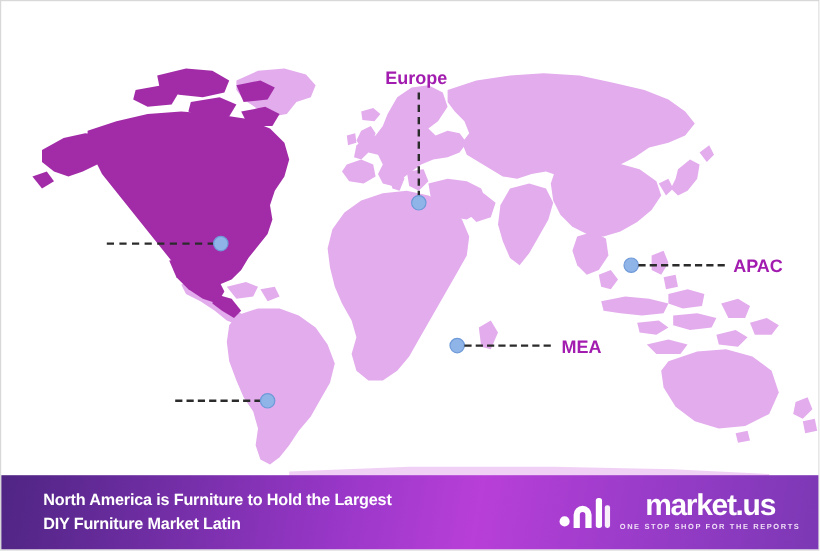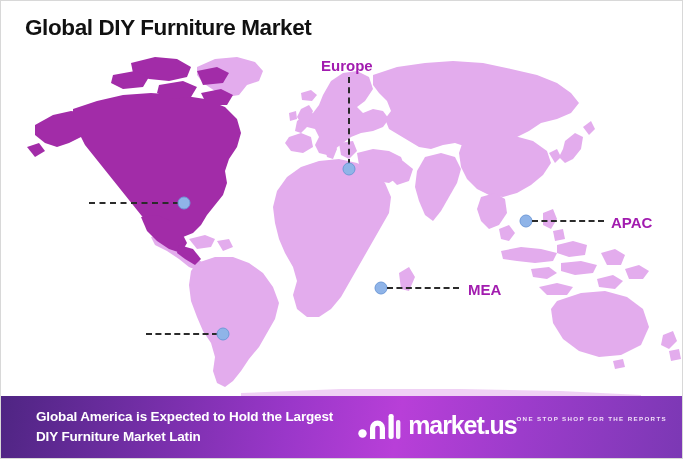--- a/index.html
+++ b/index.html
@@ -73,36 +73,35 @@
   #footer-text{
     position:absolute; left:35px; top:11px;
     color:#ffffff; font-size:13.5px; font-weight:bold;
     line-height:1.45; letter-spacing:-0.15px;
   }
   #logo{
     position:absolute; right:17px; top:13px;
     display:flex; align-items:center; gap:7px;
   }
   #logo-mark{ width:44px; height:33px; display:block; }
-  #logo-text-wrap{ display:flex; flex-direction:row; }
+  #logo-text-wrap{ display:flex; flex-direction:column;text-align:center; }
   #logo-word{
     color:#ffffff; font-size:25px; font-weight:bold;
     letter-spacing:-1.1px; line-height:1;
   }
   #logo-tag{
     color:#f0dff7; font-size:6.2px; font-weight:bold;
     letter-spacing:1.35px; margin-top:3px; line-height:1;
   }
 </style>
 </head>
 <body>
 
 <div id="page">
 
-  <div id="title">Global DIY Furniture Market</div>
 
   <div id="map-wrap">
     <svg id="world-map" viewBox="0 0 683 400" xmlns="http://www.w3.org/2000/svg">
 
       <g fill="#e3aced">
 
         <path d="M196 66 L214 58 L236 56 L254 61 L262 70 L258 80 L246 84 L238 94 L226 96 L214 90 L202 82 L196 74 Z"></path>
 
         <path d="M300 92 L310 89 L316 94 L311 100 L301 99 Z"></path>
 
@@ -219,21 +218,21 @@
     <div class="leader" style="left:386px; top:287px; width:72px;"></div>
     <div class="reg-label big" style="left:467px; top:280px;">MEA</div>
 
     <div class="leader" style="left:145px; top:333px; width:72px;"></div>
     <div class="marker" style="left:222px; top:333px;"></div>
   </div>
 
   <div id="footer">
 
     <div id="footer-text">
-      <div>Global America is Expected to Hold the Largest</div>
+      <div>North America is Furniture to Hold the Largest</div>
       <div>DIY Furniture Market Latin</div>
     </div>
 
     <div id="logo">
       <svg id="logo-mark" viewBox="0 0 44 33" xmlns="http://www.w3.org/2000/svg">
         <circle cx="5.5" cy="24.5" r="4.2" fill="#ffffff"></circle>
         <path d="M13 30 L13 19 A7.5 7.5 0 0 1 28 19 L28 30 L22.8 30 L22.8 19
                  A2.3 2.3 0 0 0 18.2 19 L18.2 30 Z" fill="#ffffff"></path>
         <rect x="31.5" y="5" width="5.2" height="25" rx="2.3" fill="#ffffff"></rect>
         <rect x="39" y="11" width="4.4" height="19" rx="2" fill="#ffffff" opacity="0.92"></rect>

